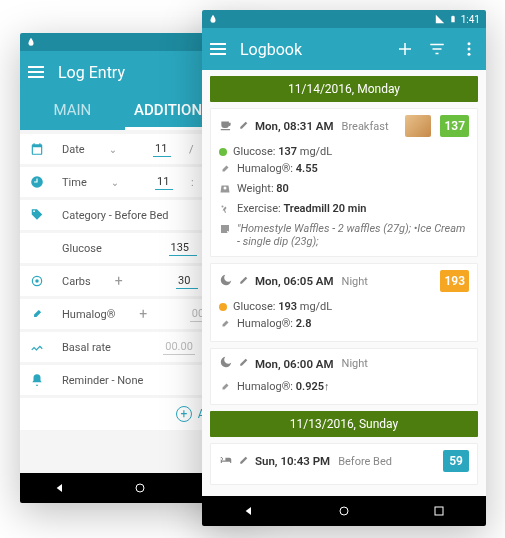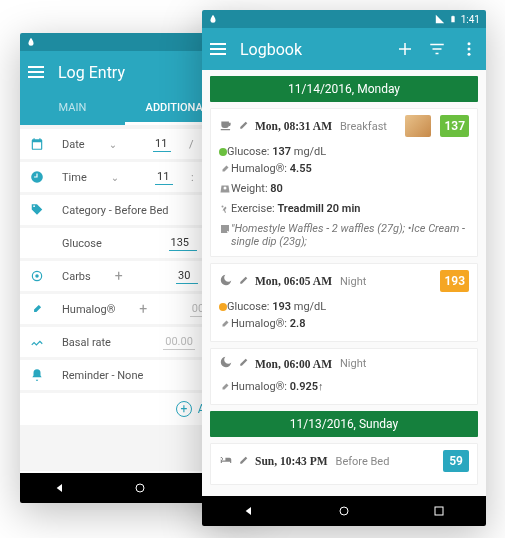--- a/index.html
+++ b/index.html
@@ -58,21 +58,21 @@
   .appbar .title { font-size: 16px; font-weight: 400; }
   .appbar .grow { flex:1; }
   .appbar .icon { width:18px; height:18px; fill:#fff; }
   .hamburger { display:flex; flex-direction:column; gap:3px; }
   .hamburger span { display:block; width:16px; height:2px; background:#fff; }
   
   .tabs {
     background:#2aa7bf;
     color:#fff;
     display:flex;
-    font-size:11px;
+    font-size:15px;
   }
   .tabs .tab { flex:1; text-align:center; padding:8px 0; opacity:0.7; }
   .tabs .tab.active { opacity:1; border-bottom:3px solid #fff; font-weight:500;}
   
   .lbody { background:#f5f5f5; padding:4px 0; height: calc(100% - 18px - 42px - 34px - 30px); overflow:hidden;}
   .row {
     background:#fff;
     display:flex;
     align-items:center;
     padding:6px 10px;
@@ -89,34 +89,34 @@
   .row .field.gray { color:#bbb; border-bottom-color:#ccc;}
   .row .unit { margin-left:4px; color:#666;}
   .row .ampm { border-bottom:1px solid #2aa7bf; padding:1px 4px; color:#333; margin-left:4px;}
   .addphoto { color:#2aa7bf; display:flex; align-items:center; gap:6px; font-size:12px; padding:8px; justify-content:flex-end; background:#fff;}
   .addphoto .circ { width:16px; height:16px; border:1.5px solid #2aa7bf; border-radius:50%; display:flex; align-items:center; justify-content:center; font-size:12px; line-height:1; color:#2aa7bf;}
   
   .navbar { position:absolute; bottom:0; left:0; right:0; height:30px; background:#000; display:flex; justify-content:space-around; align-items:center;}
   .navbar svg { width:16px; height:16px; stroke:#fff; fill:none; stroke-width:1.5;}
   
   .rbody { background:#fafafa; height: calc(100% - 18px - 42px - 30px); overflow:hidden; padding:6px 8px;}
-  .dayhdr { background:#15803d; color:#fff; text-align:center; padding:6px; font-size:12px; border-radius:1px; margin-bottom:6px;}
+  .dayhdr { background:#4d7c0f; color:#fff; text-align:center; padding:6px; font-size:12px; border-radius:1px; margin-bottom:6px;}
   .card { background:#fff; border:1px solid #eee; border-radius:1px; margin-bottom:6px; padding:6px 8px;}
   .cardhdr { display:flex; align-items:center; gap:6px; margin-bottom:6px;}
   .cardhdr .cicon { width:14px; height:14px; }
   .cardhdr .pen { width:10px; height:10px; fill:#888;}
-  .cardhdr .time { font-weight:600; color:#333; font-size:11.5px;font-family:Liberation Serif, serif;}
+  .cardhdr .time { font-weight:600; color:#333; font-size:11.5px;}
   .cardhdr .label { color:#888; font-size:11px; margin-left:2px;}
   .cardhdr .gap { flex:1;}
   .badge { color:#fff; font-weight:600; padding:4px 4px; border-radius:2px; font-size:12px; min-width:26px; text-align:center;}
   .badge.green{background:#6bbf3f;}
   .badge.orange{background:#f5a623;}
   .badge.blue{background:#2aa7bf;}
   .thumb { width:26px; height:22px; background:linear-gradient(135deg,#e8c18a,#c78a4a); border-radius:2px; margin-right:3px;}
-  .cline { display:flex; align-items:flex-start; color:#555; font-size:11px; padding:2px 0;}
+  .cline { display:flex; align-items:flex-start; gap:6px; color:#555; font-size:11px; padding:2px 0;}
   .cline .dot { width:8px; height:8px; border-radius:50%; margin-top:3px; flex-shrink:0;}
   .dot.green{background:#6bbf3f;}
   .dot.orange{background:#f5a623;}
   .cline .ic { width:12px; height:12px; fill:#999; margin-top:1px; flex-shrink:0;}
   .cline .txt b { font-weight:600; color:#333;}
   .cline .italic { font-style:italic; color:#777;}
 </style>
 </head>
 <body>
 

